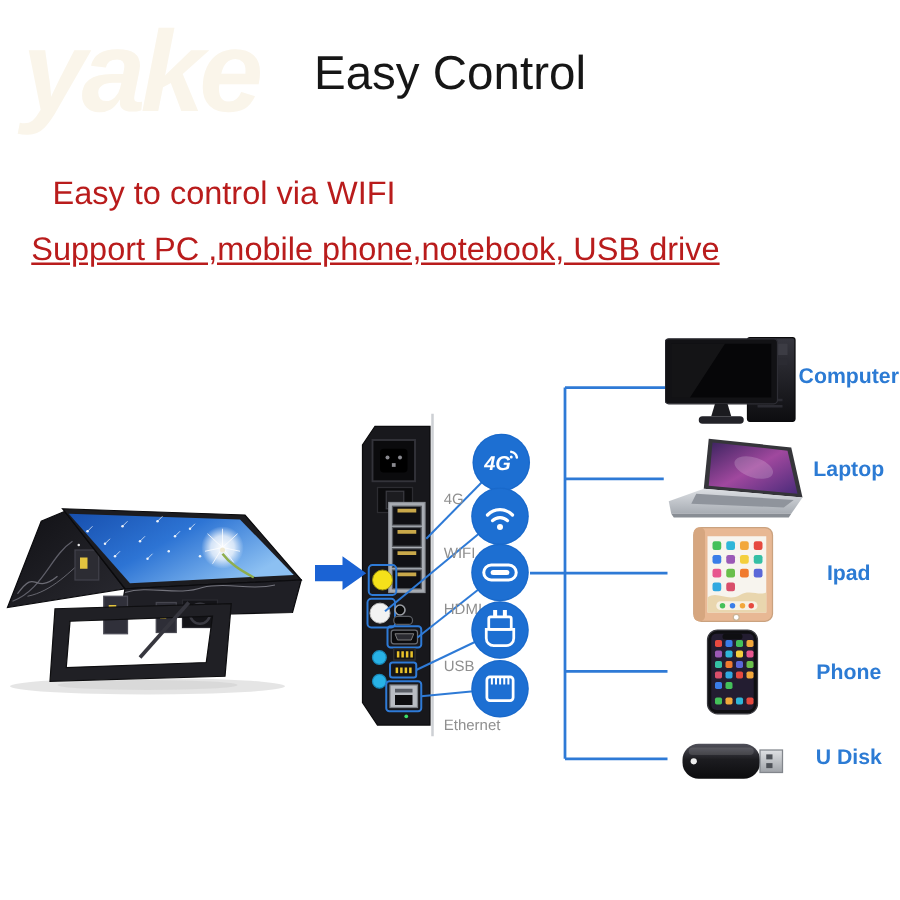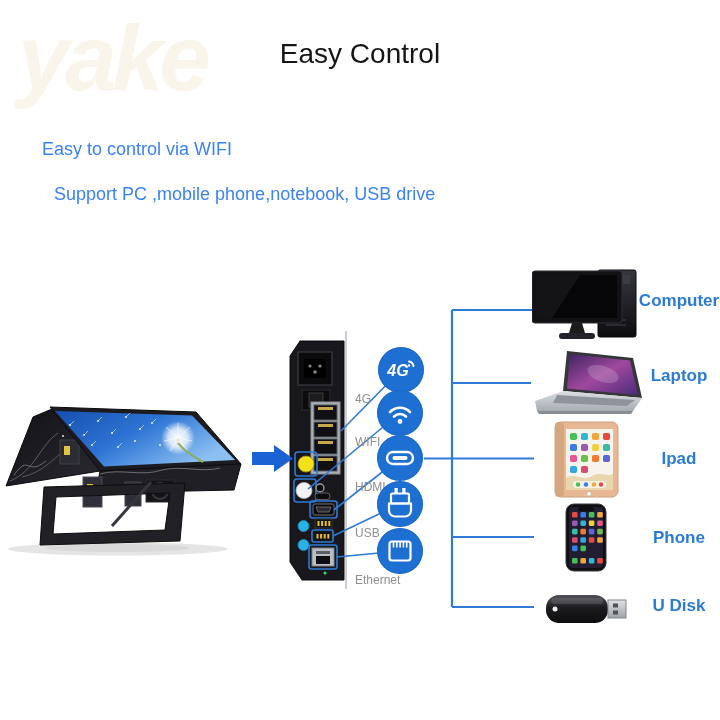--- a/index.html
+++ b/index.html
@@ -6,25 +6,25 @@
   .canvas{
     position:relative;width:720px;height:720px;overflow:hidden;background:#ffffff;
     font-family:"Liberation Sans",sans-serif;
   }
   .watermark{
     position:absolute;left:18px;top:6px;font-size:92px;font-weight:700;font-style:italic;
     color:#faf5ea;letter-spacing:-4px;user-select:none;
   }
   .title{
     position:absolute;left:0;top:38px;width:720px;margin:0;text-align:center;
-    font-size:28px;font-weight:500;color:#161616;letter-spacing:0px;
-  }
-  .sub{position:absolute;color:#3b82f6;font-size:18px;font-weight:400;white-space:nowrap;}
+    font-size:38px;font-weight:500;color:#161616;letter-spacing:0px;
+  }
+  .sub{position:absolute;color:#b91c1c;font-size:26px;font-weight:400;white-space:nowrap;}
   .sub1{left:42px;top:139px;}
-  .sub2{left:54px;top:184px;}
+  .sub2{left:25px;top:184px;text-decoration:underline;}
   svg{position:absolute;display:block;}
   .photo-edge{position:absolute;left:345px;top:331px;width:2px;height:258px;background:#cdd0d4;z-index:2;}
   .port-circle{
     position:absolute;width:46px;height:46px;border-radius:50%;background:#1d6fd2;z-index:4;
     box-shadow:0 0 0 1px rgba(21,95,190,.35) inset;
   }
   .port-circle svg{position:absolute;left:0;top:0;}
   .port-label{
     position:absolute;left:355px;width:90px;z-index:4;
     font-size:12px;font-weight:500;color:#8f8f8f;

